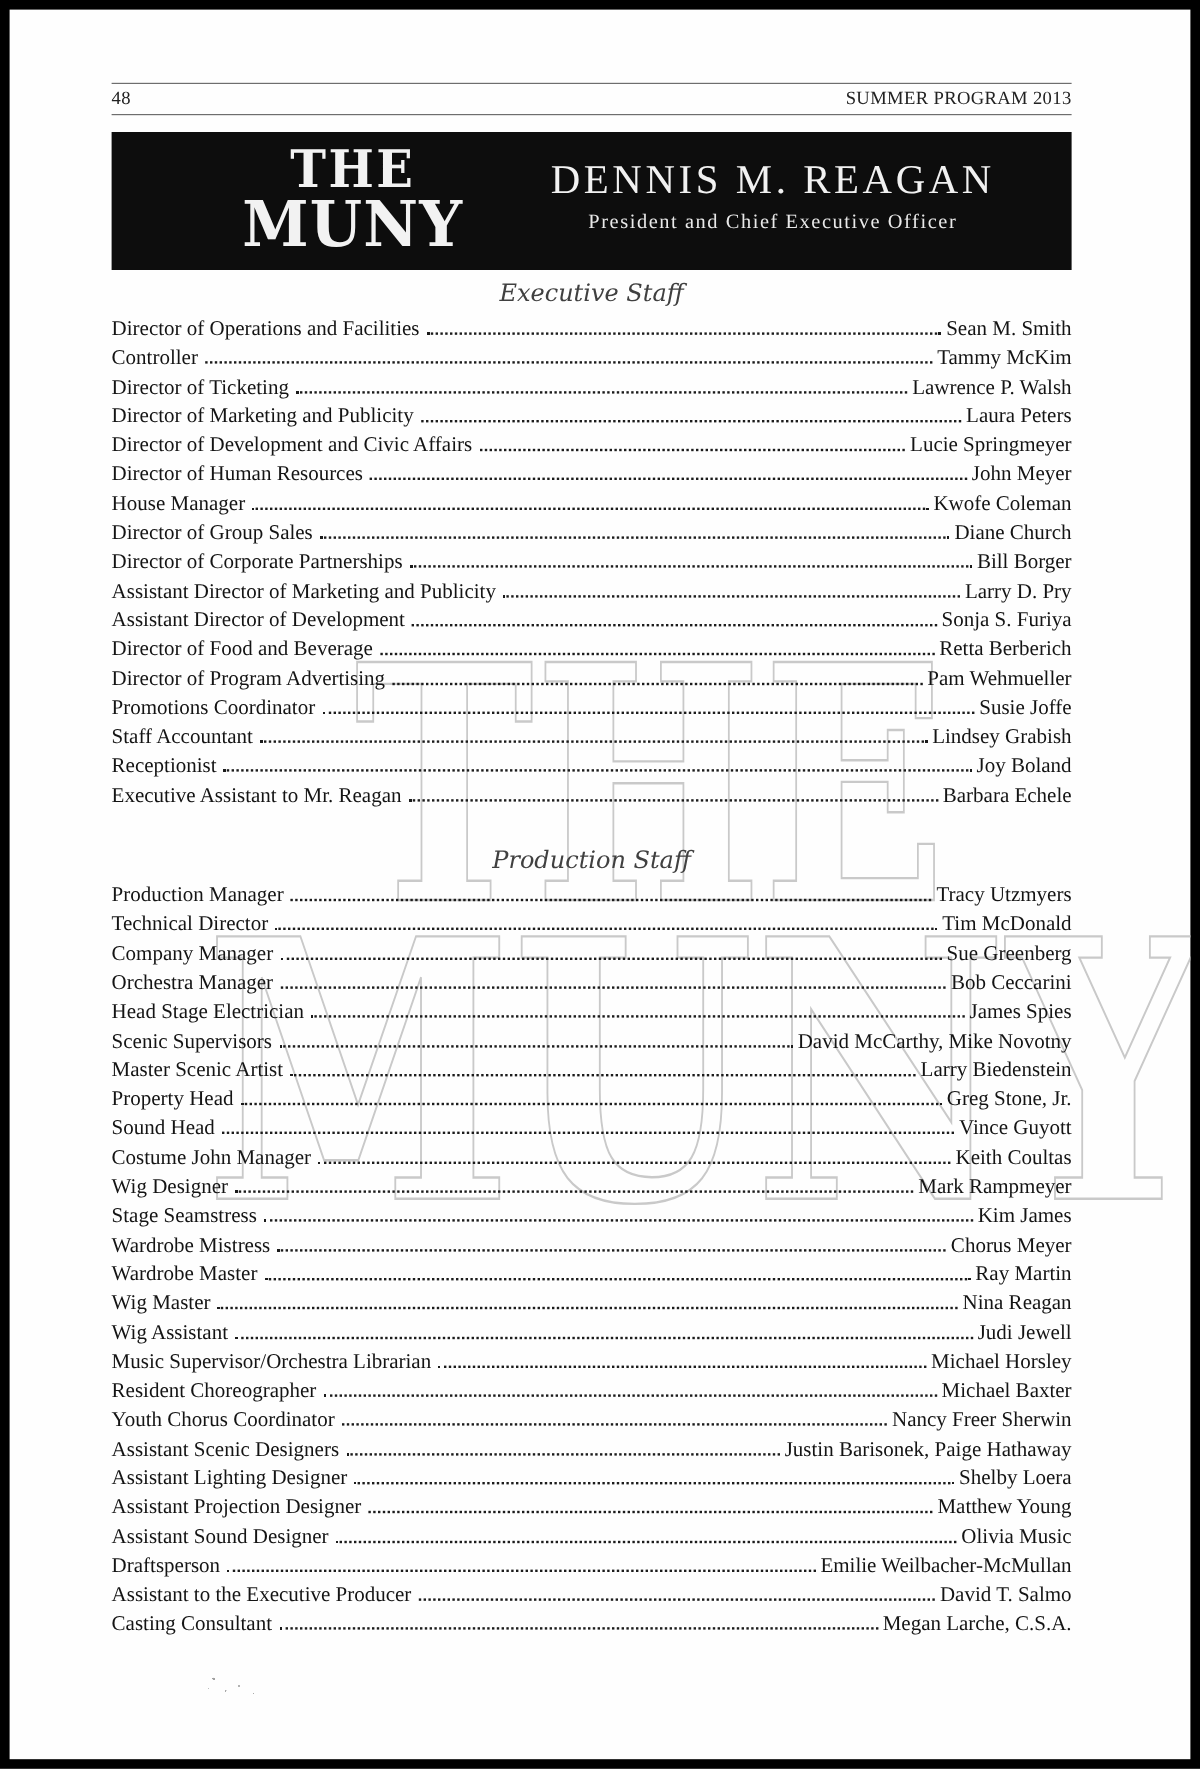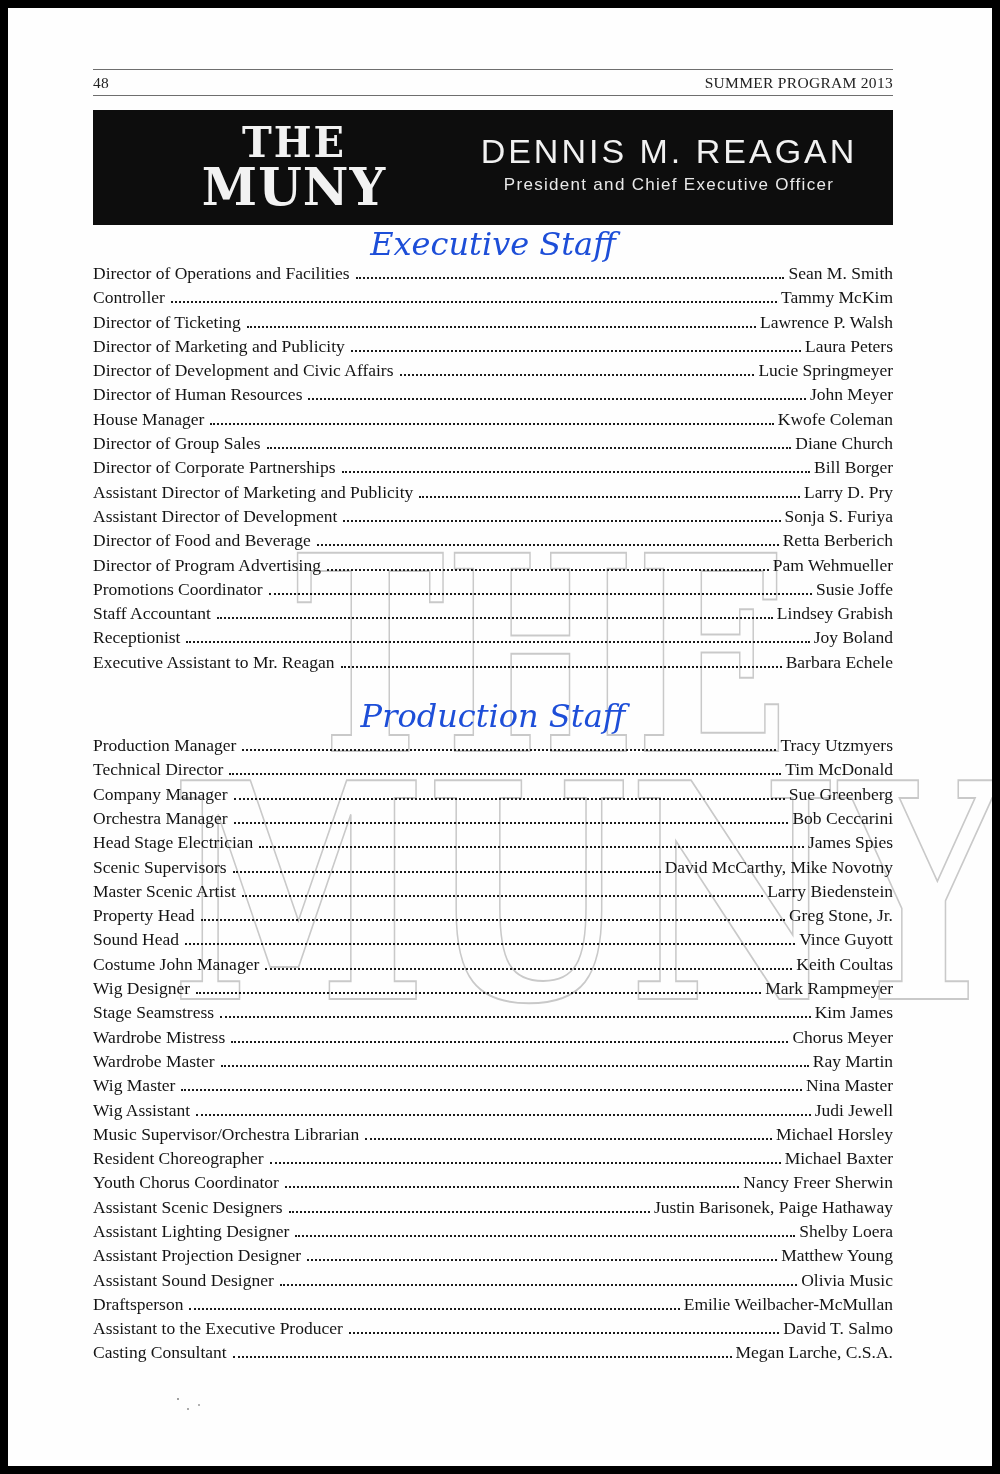--- a/index.html
+++ b/index.html
@@ -24,29 +24,29 @@
     margin-top:61px;display:flex;justify-content:space-between;align-items:baseline;
     border-top:1.5px solid #6e6e6e;border-bottom:1.5px solid #6e6e6e;
     padding:4px 0 3px;font-size:15.5px;color:#222;letter-spacing:.3px;
   }
 
   .banner{margin-top:14px;height:115px;background:#0d0d0d;position:relative;}
   .logo{position:absolute;left:86px;top:11px;width:230px;text-align:center;
     color:#f2f2f2;font-family:"DejaVu Serif", serif;font-weight:bold;}
   .logo-the{font-size:40px;line-height:42px;letter-spacing:2px;transform:scaleY(1.08);}
   .logo-muny{font-size:50px;line-height:48px;letter-spacing:1px;transform:scaleY(1.05);}
-  .namewrap{position:absolute;left:296px;width:560px;top:22px;text-align:center;
-    color:#f1f1f1;font-family:Liberation Sans, sans-serif;}
+  .namewrap{position:absolute;left:271px;width:560px;top:22px;text-align:center;
+    color:#f1f1f1;font-family:Liberation Serif, serif;}
   .exec-name{font-size:34px;letter-spacing:3px;font-weight:400;line-height:38px;}
   .exec-title{font-size:17px;letter-spacing:1.3px;margin-top:5px;color:#e9e9e9;}
 
   .section{margin-top:4px;}
   .section + .section{margin-top:27px;}
-  .section-heading{text-align:center;font-style:italic;font-size:32px;line-height:30px;
-    font-family:"DejaVu Serif", serif;color:#1d4ed8;margin-bottom:2px;}
+  .section-heading{text-align:center;font-style:italic;font-size:20px;line-height:30px;
+    font-family:"DejaVu Serif", serif;color:#404040;margin-bottom:2px;}
   .rows{}
   .row{display:flex;align-items:baseline;line-height:24.3px;height:24.3px;
     font-size:17.5px;color:#141414;white-space:nowrap;}
   .role{flex:0 0 auto;}
   .leader{flex:1 1 auto;border-bottom:2px dotted #1b1b1b;margin:0 4px 4px 6px;min-width:20px;}
   .name{flex:0 0 auto;}
 
   .smudge{position:absolute;left:158px;top:1382px;width:70px;height:28px;opacity:.55;
     background:
       radial-gradient(2px 2px at 12px 9px, #555 50%, transparent 55%),
@@ -275,21 +275,21 @@
 
   <div class="row">
     <span class="role">Wardrobe Master</span>
     <span class="leader"></span>
     <span class="name">Ray Martin</span>
   </div>
 
   <div class="row">
     <span class="role">Wig Master</span>
     <span class="leader"></span>
-    <span class="name">Nina Master</span>
+    <span class="name">Nina Reagan</span>
   </div>
 
   <div class="row">
     <span class="role">Wig Assistant</span>
     <span class="leader"></span>
     <span class="name">Judi Jewell</span>
   </div>
 
   <div class="row">
     <span class="role">Music Supervisor/Orchestra Librarian</span>

